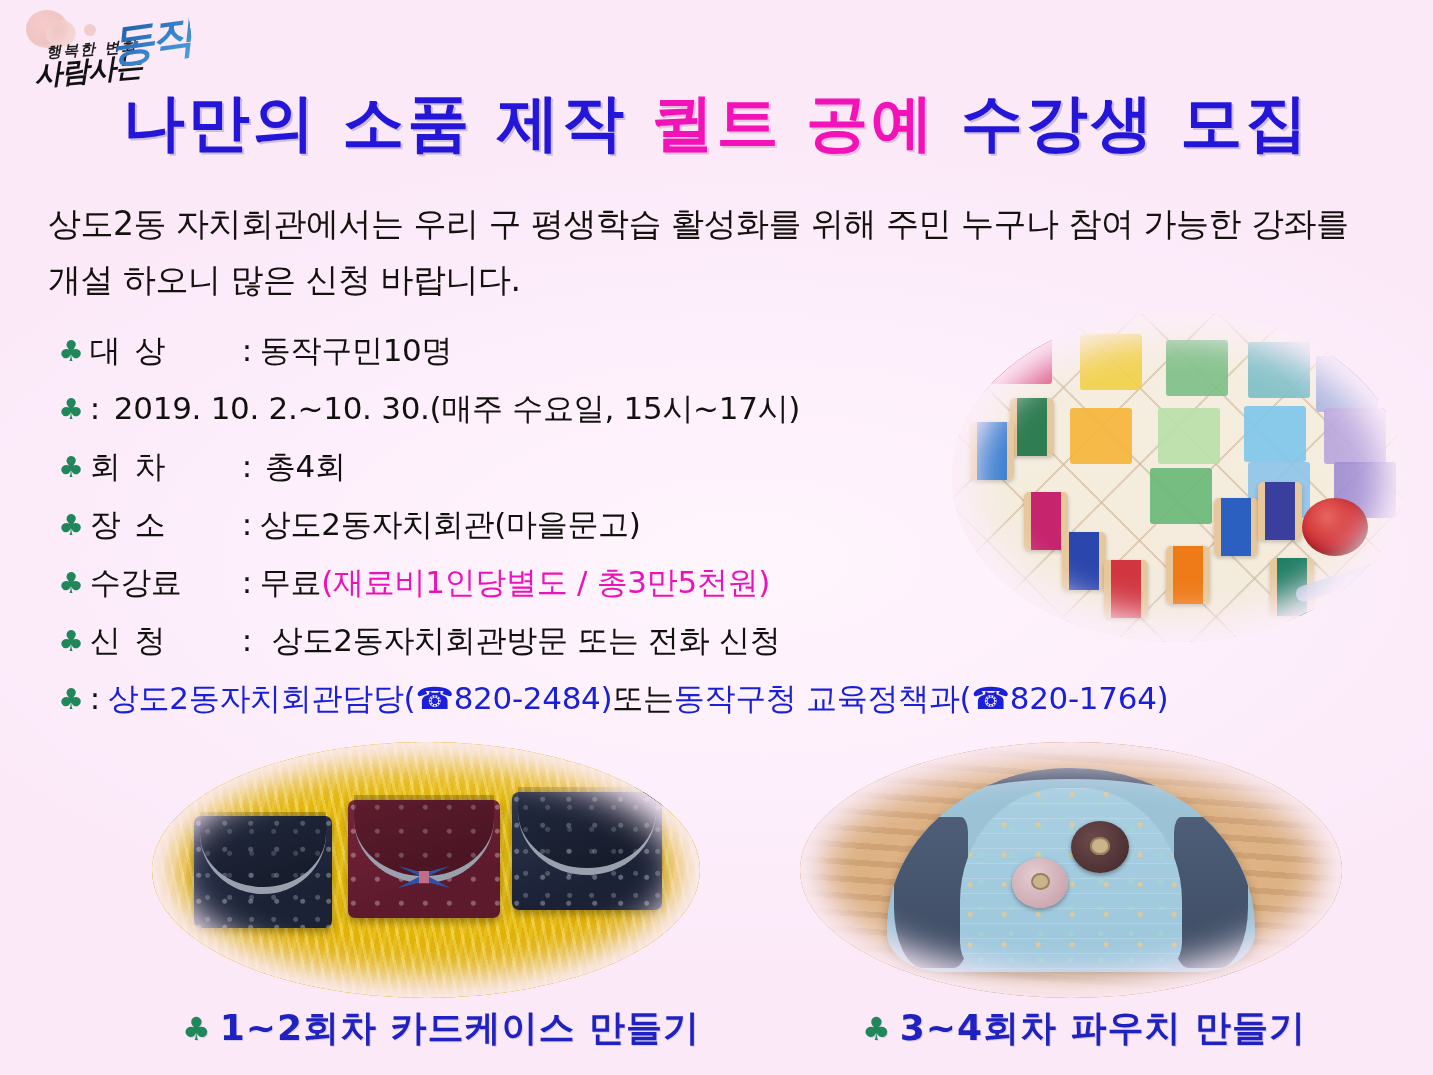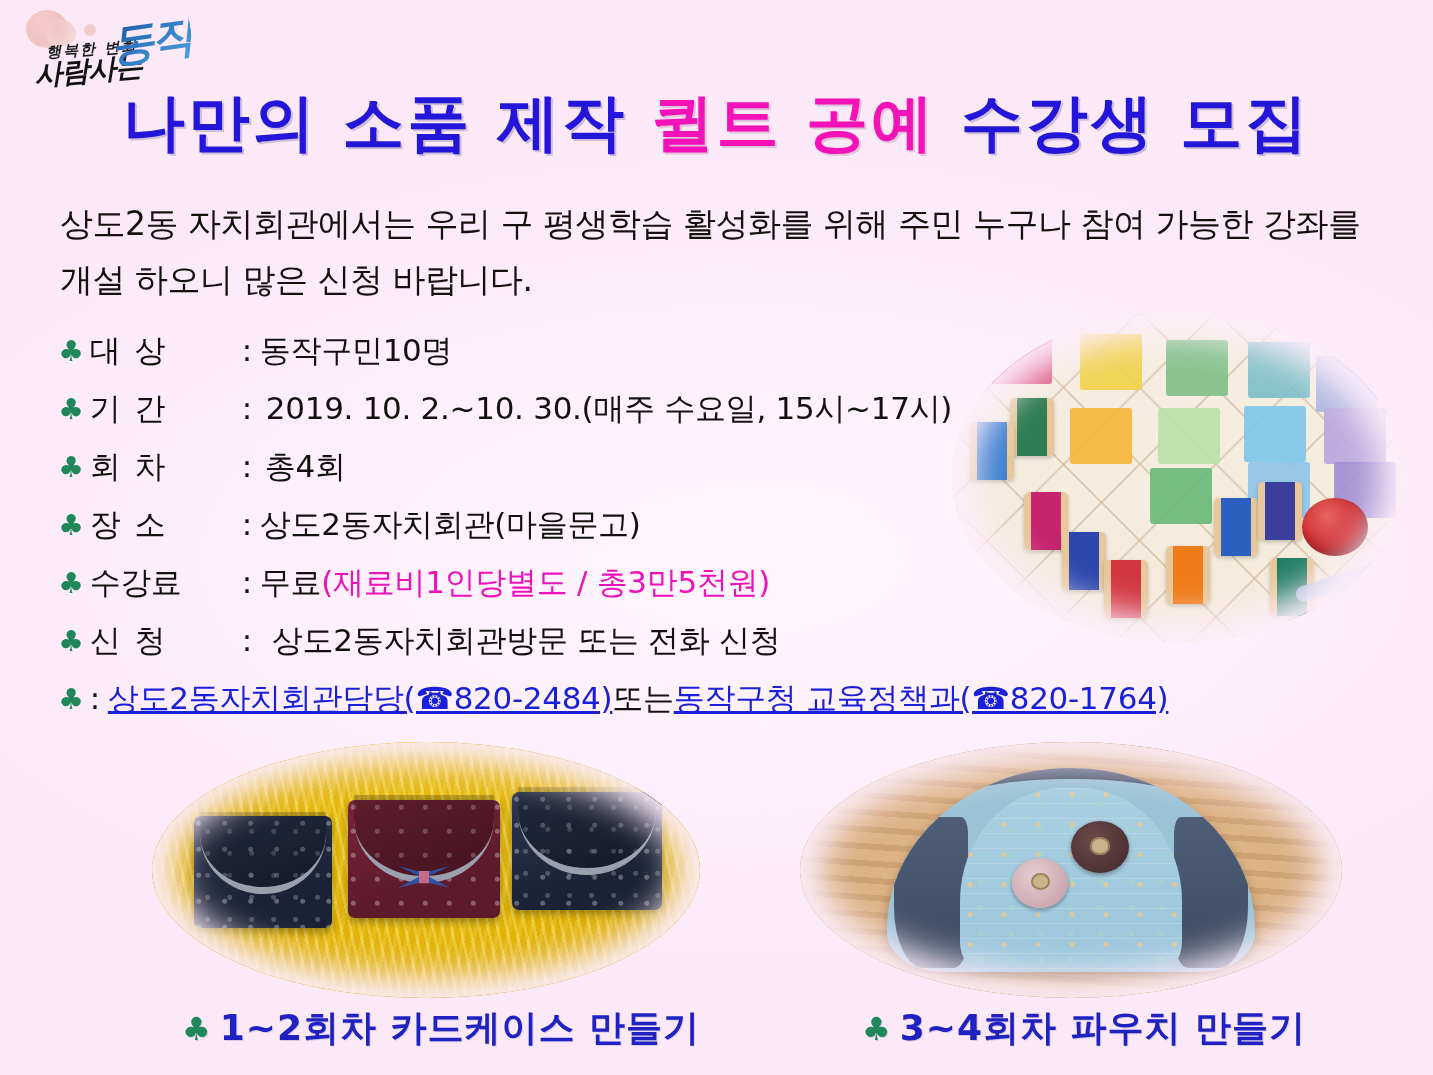--- a/index.html
+++ b/index.html
@@ -113,21 +113,21 @@
     text-shadow: 2px 2px 0 rgba(120,110,160,.35);
   }
   .title .pink {
     color: #f312b8;
     text-shadow: 2px 2px 0 rgba(160,110,150,.3);
   }
 
   
   .intro {
     position: absolute;
-    left: 60px;
+    left: 48px;
     top: 196px;
     width: 1340px;
     font-size: 33px;
     line-height: 1.7;
     color: #15110f;
     letter-spacing: -0.5px;
   }
 
   
   .list {
@@ -156,21 +156,21 @@
     flex: 0 0 auto;
     display: inline-block;
     width: 152px;
     letter-spacing: 2px;
   }
   .label.wide {
     letter-spacing: -0.5px;
   }
   .val { flex: 0 0 auto; }
   .magenta { color: #ec12bb; }
-  .blue-txt { color: #1a20d8; text-decoration: underline; }
+  .blue-txt { color: #1a20d8; }
   .black-txt { color: #131110; }
 
   
   .quilt {
     position: absolute;
     left: 952px;
     top: 312px;
     width: 452px;
     height: 330px;
     border-radius: 50%;
@@ -412,21 +412,20 @@
 
     <div class="row">
       <span class="clover">♣</span>
       <span class="label">대   상</span>
       <span class="val">:</span>
       <span class="val" style="margin-left:8px">동작구민10명</span>
     </div>
 
     <div class="row">
       <span class="clover">♣</span>
-      <span class="label">기   간</span>
       <span class="val">:</span>
       <span class="val" style="margin-left:14px">2019. 10. 2.~10. 30.(매주 수요일, 15시~17시)</span>
     </div>
 
     <div class="row">
       <span class="clover">♣</span>
       <span class="label">회   차</span>
       <span class="val">:</span>
       <span class="val" style="margin-left:13px">총4회</span>
     </div>

